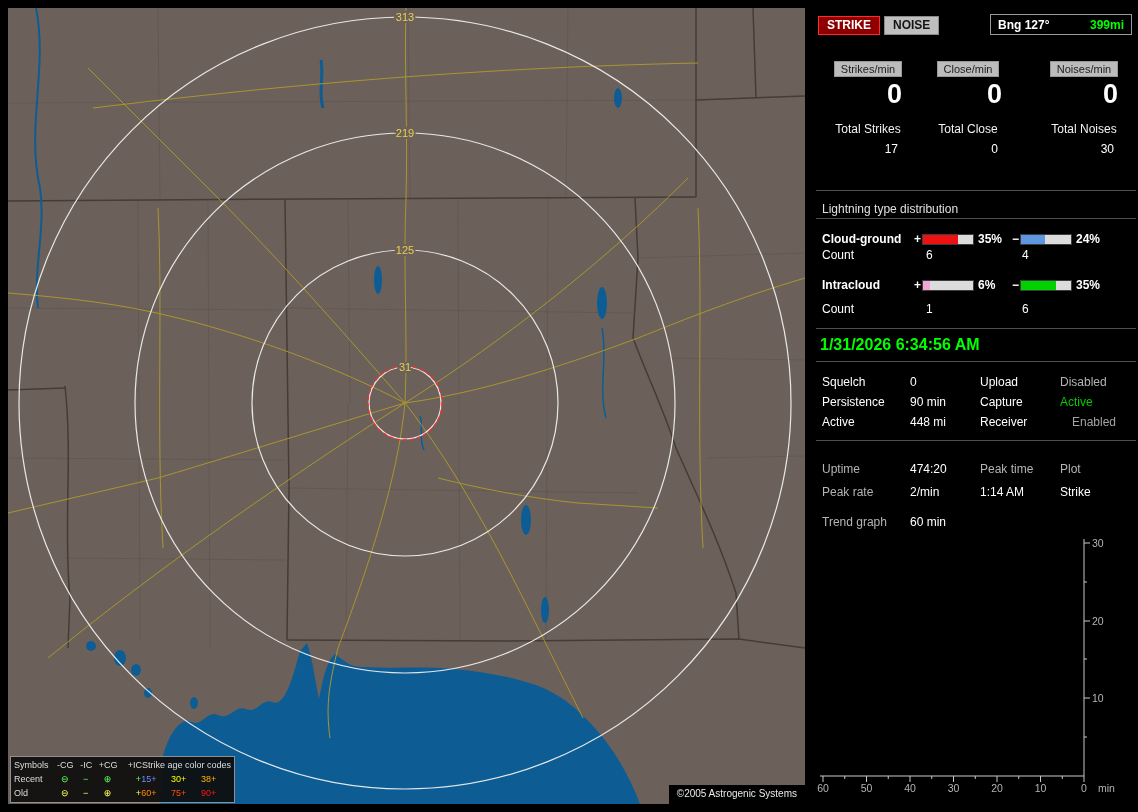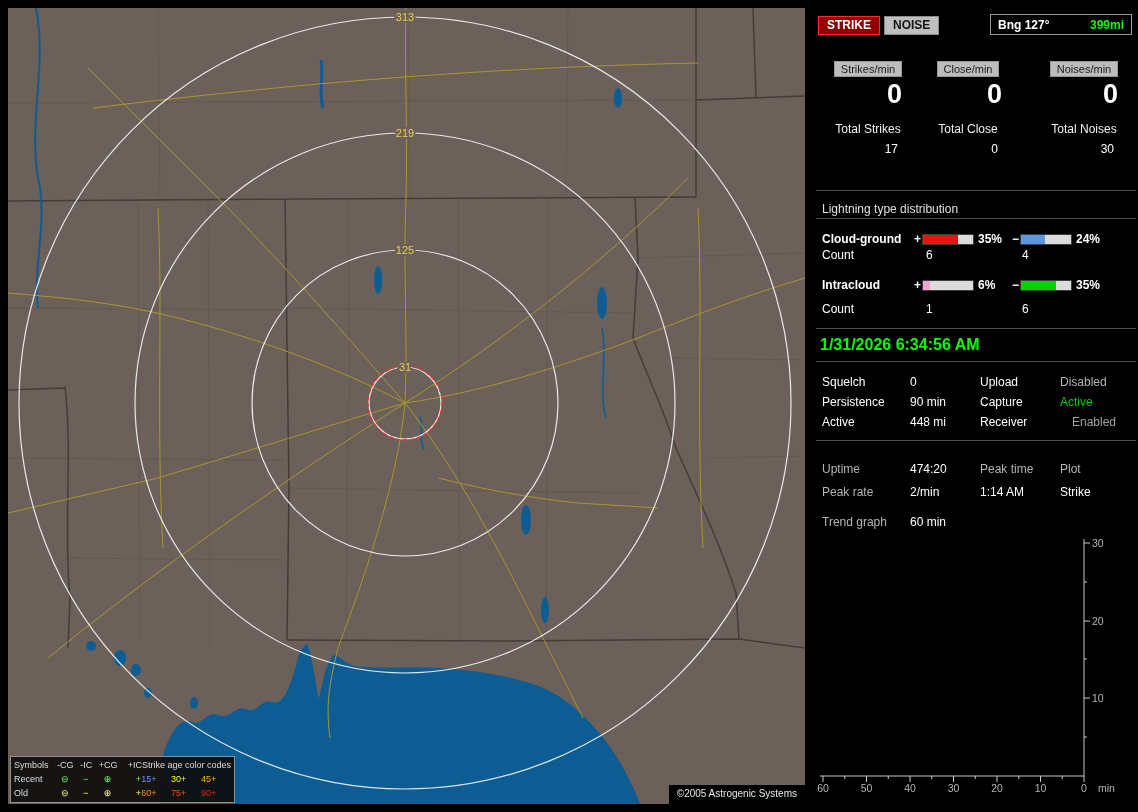--- a/index.html
+++ b/index.html
@@ -178,21 +178,21 @@
         <span class="age-title">Strike age color codes</span>
       </div>
       <div class="lrow">
         <span class="lc-label">Recent</span>
         <span class="lc-s1" style="color: rgb(89, 255, 89);">⊖</span>
         <span class="lc-s2" style="color: rgb(89, 255, 89);">−</span>
         <span class="lc-s3" style="color: rgb(89, 255, 89);">⊕</span>
         <span class="lc-s4" style="color: rgb(89, 255, 89);">+</span>
         <span class="lc-age" style="color: rgb(110, 140, 255);">15+</span>
         <span class="lc-age" style="color: rgb(255, 255, 0);">30+</span>
-        <span class="lc-age" style="color: rgb(255, 180, 0);">45+</span>
+        <span class="lc-age" style="color: rgb(255, 180, 0);">38+</span>
       </div>
       <div class="lrow">
         <span class="lc-label">Old</span>
         <span class="lc-s1" style="color: rgb(255, 255, 85);">⊖</span>
         <span class="lc-s2" style="color: rgb(255, 255, 85);">−</span>
         <span class="lc-s3" style="color: rgb(255, 255, 85);">⊕</span>
         <span class="lc-s4" style="color: rgb(255, 255, 85);">+</span>
         <span class="lc-age" style="color: rgb(255, 140, 0);">60+</span>
         <span class="lc-age" style="color: rgb(255, 80, 0);">75+</span>
         <span class="lc-age" style="color: rgb(255, 20, 20);">90+</span>

